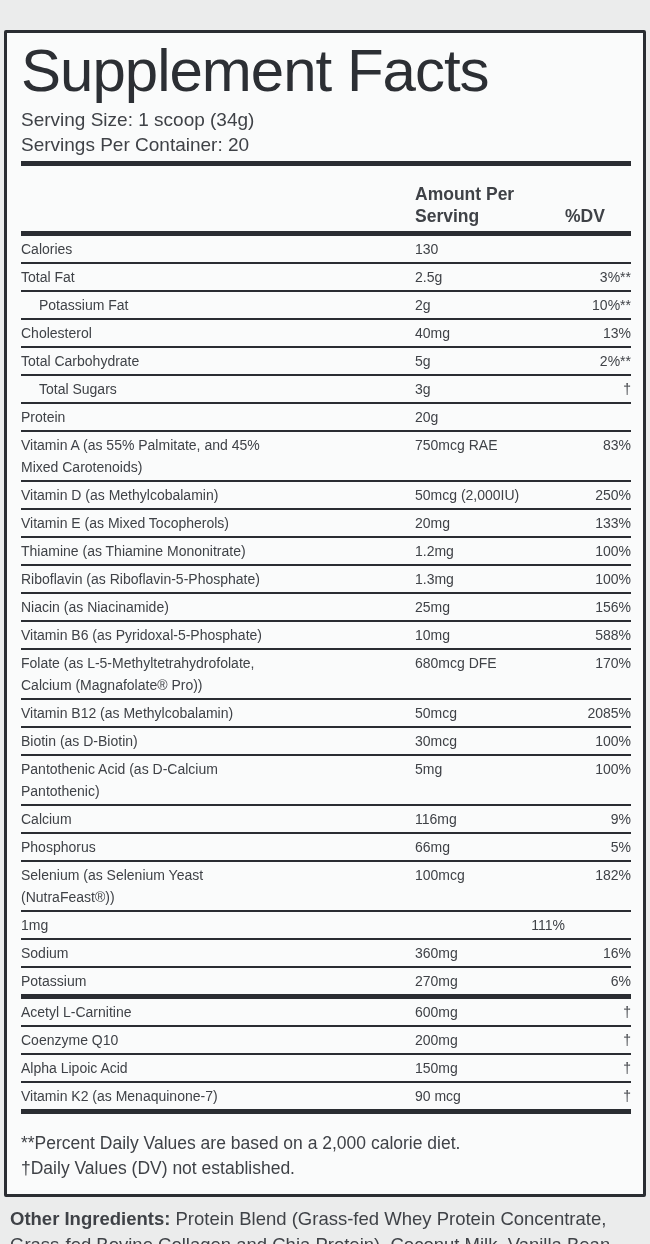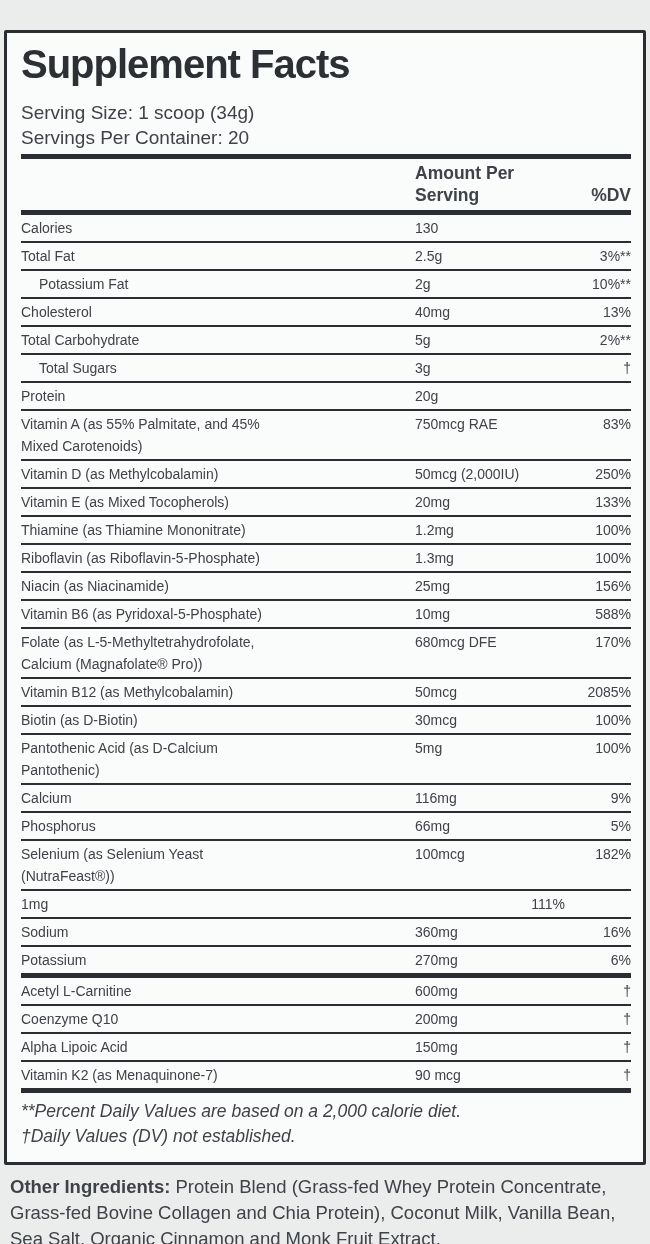--- a/index.html
+++ b/index.html
@@ -19,42 +19,42 @@
   }
   .page{box-sizing:border-box;width:650px;min-height:1244px;padding:30px 4px 0;}
   .facts-box{
     box-sizing:border-box;width:642px;
     border:3px solid var(--line);
     border-radius:2px;
     background:var(--panel_bg);
     padding:0 12px 10px 14px;
   }
   .title{
-    font-size:40px;font-weight:bold;color:var(--title);
-    letter-spacing:-1px;line-height:62px;margin:0 0 5px;
+    font-size:60px;font-weight:normal;color:var(--title);
+    letter-spacing:-1px;line-height:62px;margin:7px 0 5px;
   }
   .serving-line{font-size:19px;line-height:25px;}
   .col-header{
     display:grid;grid-template-columns:394px 150px 1fr;
     border-top:5px solid var(--line);
     border-bottom:5px solid var(--line);
-    margin-top:4px;padding:3px 0 4px;
+    margin-top:4px;padding:17px 0 4px;
     font-weight:bold;font-size:17.5px;line-height:22px;
   }
-  .ch-dv{align-self:end;text-align:right;}
+  .ch-dv{align-self:end;}
   .row{
     display:grid;grid-template-columns:394px 150px 1fr;
     border-bottom:2px solid var(--line);
     padding:2px 0;font-size:14px;line-height:22px;
   }
   .row.thick-after{border-bottom-width:5px;}
   .cell.name{white-space:pre-line;padding-right:6px;}
   .cell.name.indent{padding-left:18px;}
   .cell.dv{text-align:right;}
-  .footnotes{font-size:17.5px;line-height:25px;padding:6px 0 3px;font-style:italic;}
+  .footnotes{font-size:17.5px;line-height:25px;padding:17px 0 3px;}
   .other{
     margin:9px 6px 0;font-size:18.5px;line-height:26px;color:var(--text);
   }
   .oi-label{font-weight:bold;}
 </style>
 </head>
 <body>
 
 <div class="page">
   <div class="facts-box">

